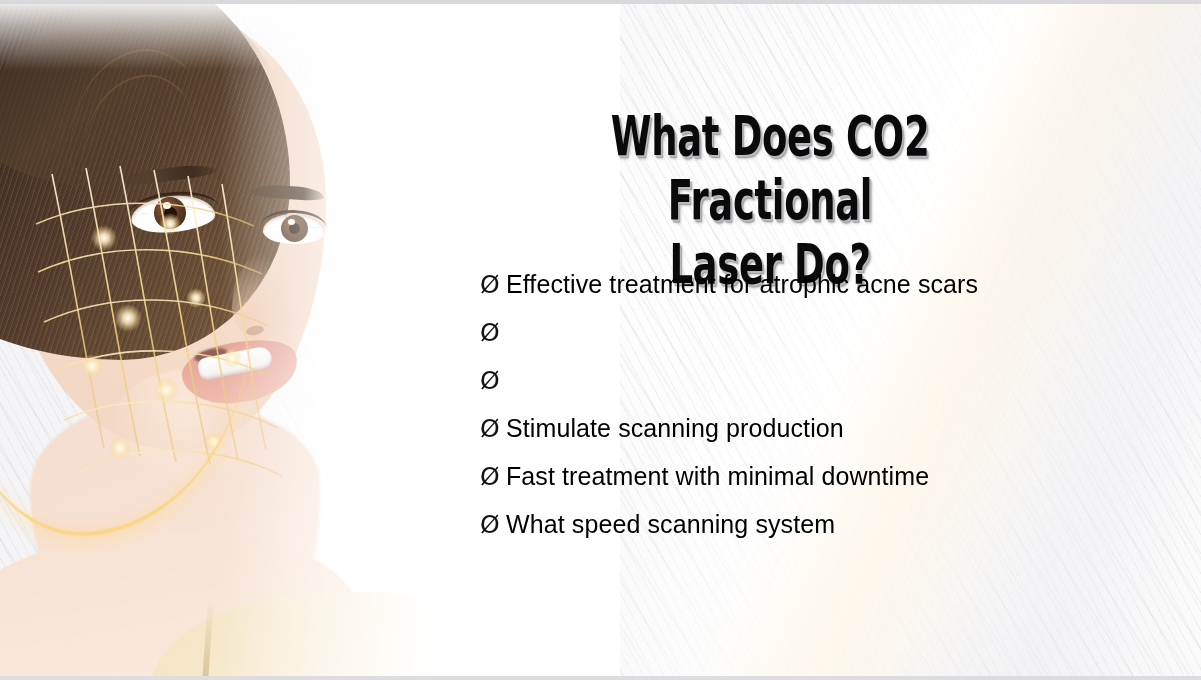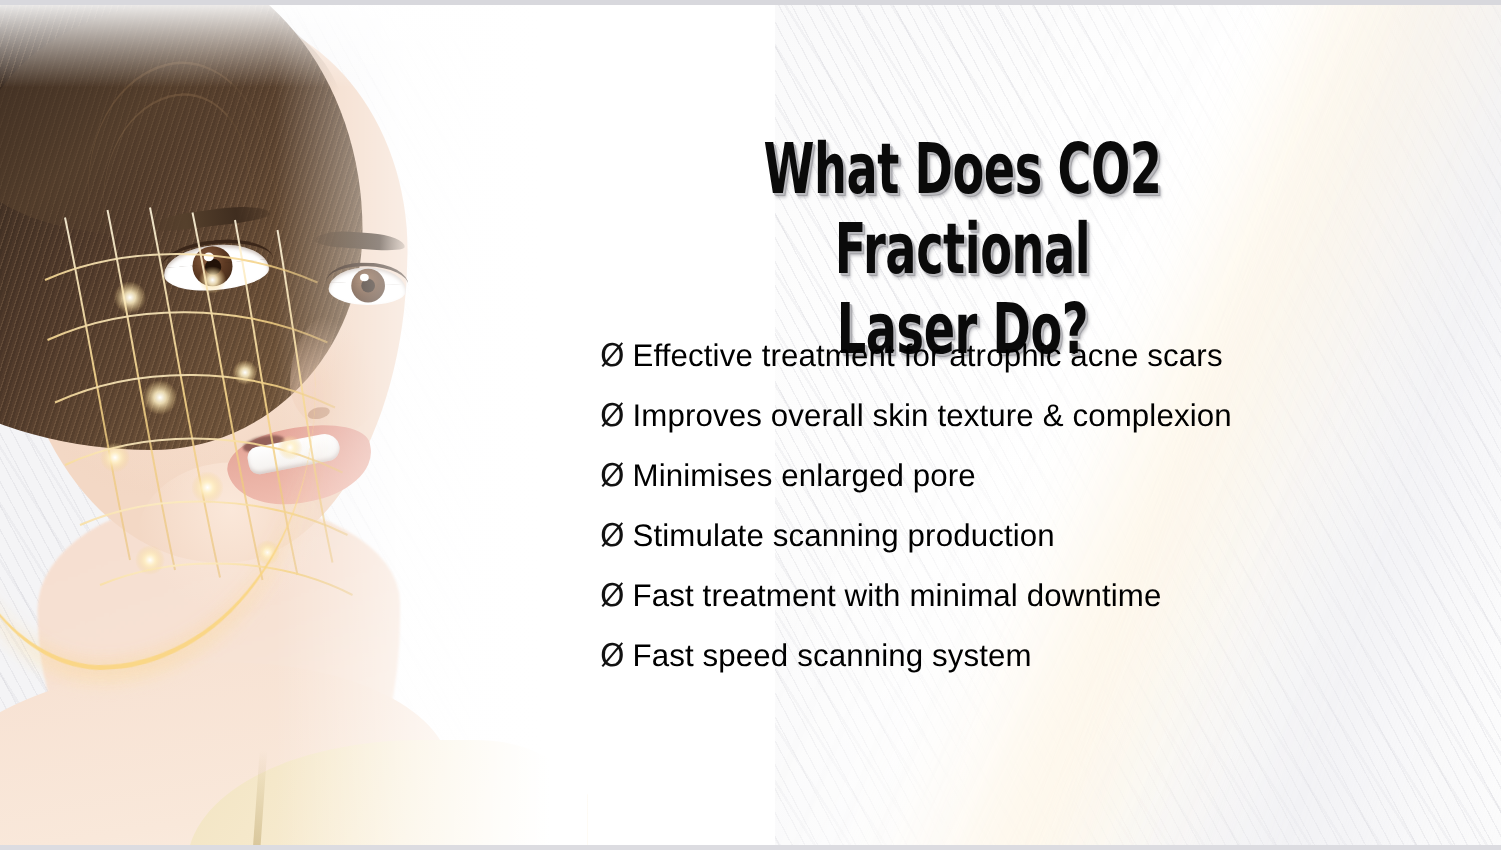--- a/index.html
+++ b/index.html
@@ -525,36 +525,34 @@
     <div class="title">What Does CO2 Fractional
 Laser Do?</div>
 
     <div class="bullets">
       <div class="bullet-row">
         <span class="bullet-mark">Ø</span>
         <span class="bullet-text">Effective treatment for atrophic acne scars</span>
       </div>
       <div class="bullet-row">
         <span class="bullet-mark">Ø</span>
-        <span class="bullet-text">Improves overall skin texture &amp; complexion</span>
       </div>
       <div class="bullet-row">
         <span class="bullet-mark">Ø</span>
-        <span class="bullet-text">Minimises enlarged pore</span>
       </div>
       <div class="bullet-row">
         <span class="bullet-mark">Ø</span>
         <span class="bullet-text">Stimulate scanning production</span>
       </div>
       <div class="bullet-row">
         <span class="bullet-mark">Ø</span>
         <span class="bullet-text">Fast treatment with minimal downtime</span>
       </div>
       <div class="bullet-row">
         <span class="bullet-mark">Ø</span>
-        <span class="bullet-text">Fast speed scanning system</span>
+        <span class="bullet-text">What speed scanning system</span>
       </div>
     </div>
   </div>
 
   <div class="edge-strip top"></div>
   <div class="edge-strip bottom"></div>
 </div>
 
 </body></html>

